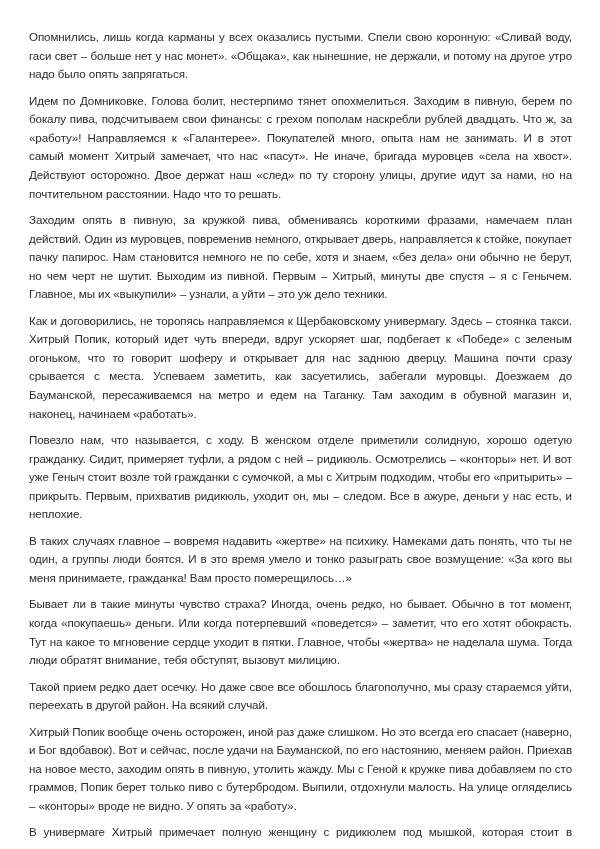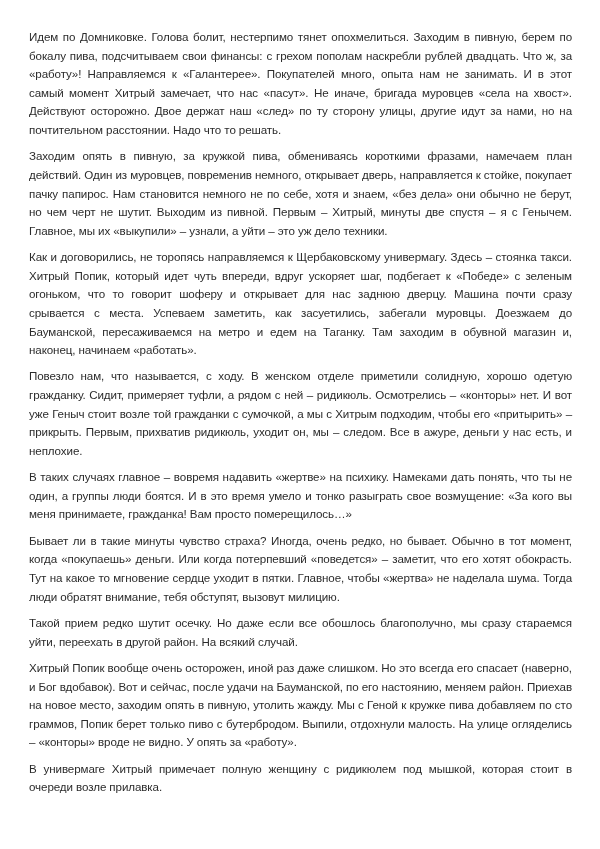--- a/index.html
+++ b/index.html
@@ -28,23 +28,24 @@
       margin: 0 0 7.8px 0;
       text-align: justify;
       text-justify: inter-word;
       hyphens: none;
     }
   </style>
 </head>
 <body>
 
 <div class="page">
+  <p class="para">Опомнились, лишь когда карманы у всех оказались пустыми. Спели свою коронную: «Сливай воду, гаси свет – больше нет у нас монет». «Общака», как нынешние, не держали, и потому на другое утро надо было опять запрягаться.</p>
   <p class="para">Идем по Домниковке. Голова болит, нестерпимо тянет опохмелиться. Заходим в пивную, берем по бокалу пива, подсчитываем свои финансы: с грехом пополам наскребли рублей двадцать. Что ж, за «работу»! Направляемся к «Галантерее». Покупателей много, опыта нам не занимать. И в этот самый момент Хитрый замечает, что нас «пасут». Не иначе, бригада муровцев «села на хвост». Действуют осторожно. Двое держат наш «след» по ту сторону улицы, другие идут за нами, но на почтительном расстоянии. Надо что то решать.</p>
   <p class="para">Заходим опять в пивную, за кружкой пива, обмениваясь короткими фразами, намечаем план действий. Один из муровцев, повременив немного, открывает дверь, направляется к стойке, покупает пачку папирос. Нам становится немного не по себе, хотя и знаем, «без дела» они обычно не берут, но чем черт не шутит. Выходим из пивной. Первым – Хитрый, минуты две спустя – я с Генычем. Главное, мы их «выкупили» – узнали, а уйти – это уж дело техники.</p>
   <p class="para">Как и договорились, не торопясь направляемся к Щербаковскому универмагу. Здесь – стоянка такси. Хитрый Попик, который идет чуть впереди, вдруг ускоряет шаг, подбегает к «Победе» с зеленым огоньком, что то говорит шоферу и открывает для нас заднюю дверцу. Машина почти сразу срывается с места. Успеваем заметить, как засуетились, забегали муровцы. Доезжаем до Бауманской, пересаживаемся на метро и едем на Таганку. Там заходим в обувной магазин и, наконец, начинаем «работать».</p>
   <p class="para">Повезло нам, что называется, с ходу. В женском отделе приметили солидную, хорошо одетую гражданку. Сидит, примеряет туфли, а рядом с ней – ридикюль. Осмотрелись – «конторы» нет. И вот уже Геныч стоит возле той гражданки с сумочкой, а мы с Хитрым подходим, чтобы его «притырить» – прикрыть. Первым, прихватив ридикюль, уходит он, мы – следом. Все в ажуре, деньги у нас есть, и неплохие.</p>
   <p class="para">В таких случаях главное – вовремя надавить «жертве» на психику. Намеками дать понять, что ты не один, а группы люди боятся. И в это время умело и тонко разыграть свое возмущение: «За кого вы меня принимаете, гражданка! Вам просто померещилось…»</p>
   <p class="para">Бывает ли в такие минуты чувство страха? Иногда, очень редко, но бывает. Обычно в тот момент, когда «покупаешь» деньги. Или когда потерпевший «поведется» – заметит, что его хотят обокрасть. Тут на какое то мгновение сердце уходит в пятки. Главное, чтобы «жертва» не наделала шума. Тогда люди обратят внимание, тебя обступят, вызовут милицию.</p>
-  <p class="para">Такой прием редко шутит осечку. Но даже если все обошлось благополучно, мы сразу стараемся уйти, переехать в другой район. На всякий случай.</p>
+  <p class="para">Такой прием редко дает осечку. Но даже свое все обошлось благополучно, мы сразу стараемся уйти, переехать в другой район. На всякий случай.</p>
   <p class="para">Хитрый Попик вообще очень осторожен, иной раз даже слишком. Но это всегда его спасает (наверно, и Бог вдобавок). Вот и сейчас, после удачи на Бауманской, по его настоянию, меняем район. Приехав на новое место, заходим опять в пивную, утолить жажду. Мы с Геной к кружке пива добавляем по сто граммов, Попик берет только пиво с бутербродом. Выпили, отдохнули малость. На улице огляделись – «конторы» вроде не видно. У опять за «работу».</p>
   <p class="para">В универмаге Хитрый примечает полную женщину с ридикюлем под мышкой, которая стоит в очереди возле прилавка.</p>
 
 </div>
 
 </body></html>

